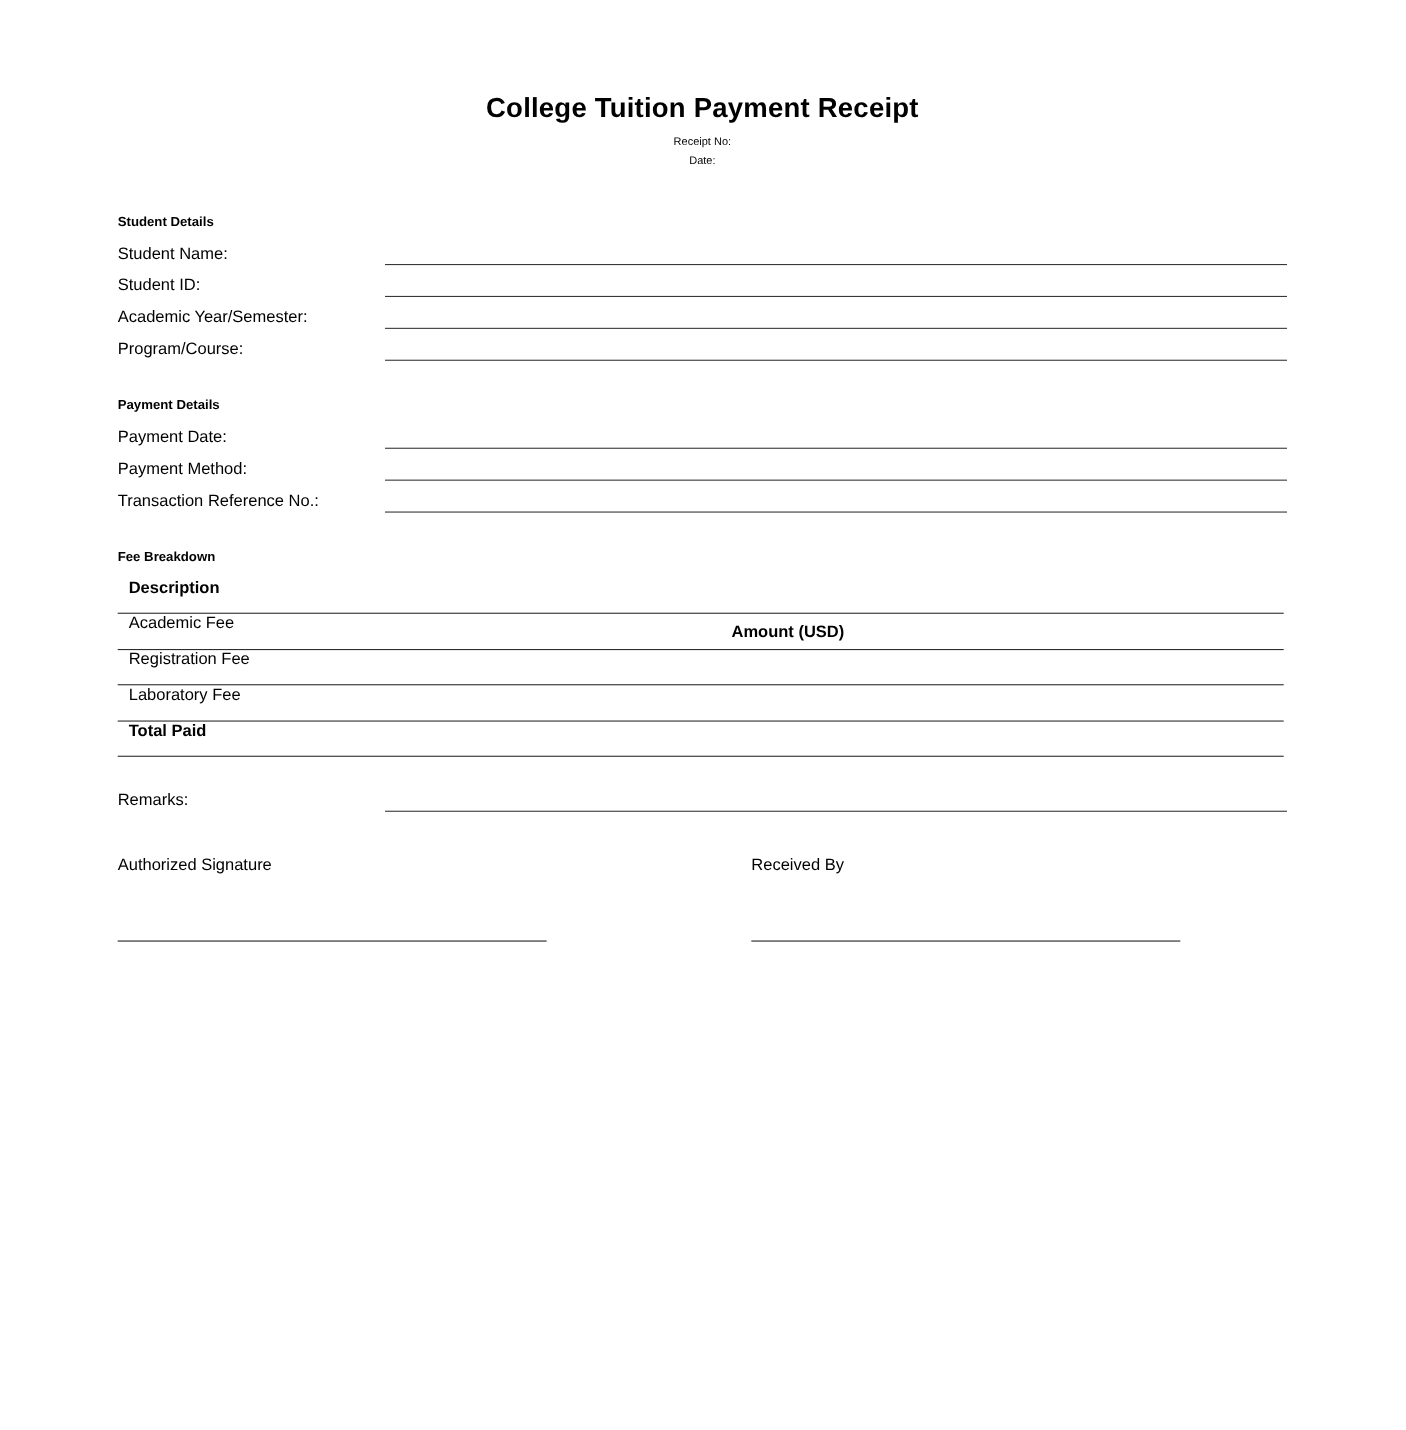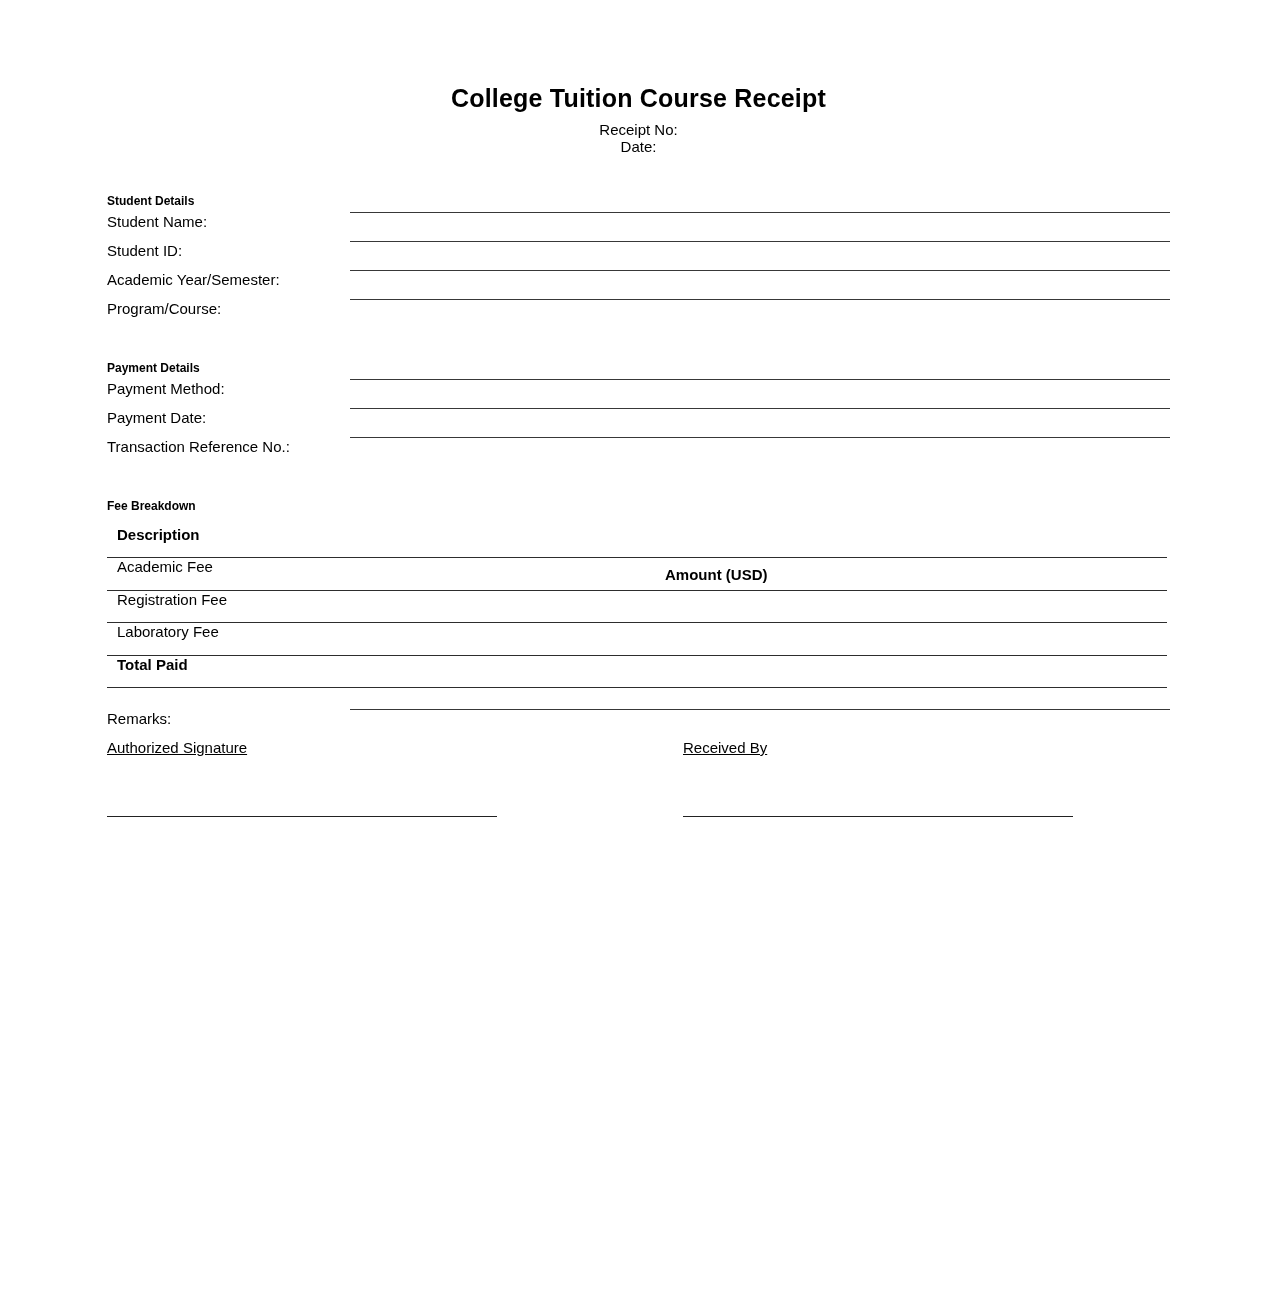--- a/index.html
+++ b/index.html
@@ -19,35 +19,35 @@
   .doc-title {
     margin: 84px 0 0 0;
     text-align: center;
     font-size: 25px;
     font-weight: bold;
     line-height: 29px;
     letter-spacing: 0.2px;
   }
   .meta-line {
     text-align: center;
-    font-size: 15px;
+    font-size: 10px;
     line-height: 17px;
   }
   .meta-first { margin-top: 8px; }
   .section-heading {
     font-size: 12px;
     font-weight: bold;
     line-height: 18px;
     margin: 0 0 2px 0;
   }
   .mt-student { margin-top: 37px; }
   .mt-section { margin-top: 31px; }
   .field-row {
     display: flex;
-    align-items: flex-start;
+    align-items: flex-end;
     height: 29px;
     font-size: 15px;
   }
   .field-label {
     flex: none;
     width: 243px;
     line-height: 19px;
     padding-bottom: 1px;
   }
   .field-line {
@@ -67,43 +67,43 @@
     height: 32.5px;
     border-bottom: 1.6px solid #2d2d2d;
   }
   .t-row.header { height: 32px; font-weight: bold; }
   .t-row .c1 { flex: none; width: 558px; padding-left: 10px; }
   .t-row .c2 { flex: 1; margin-top: 40px; }
   .t-row.total { font-weight: bold; }
   .remarks-row { margin-top: 21px; }
   .sig-labels {
     display: flex;
+    margin-top: 39px;
     font-size: 15px;
     line-height: 19px;
-    text-decoration: underline;
   }
   .sig-col-left { flex: none; width: 576px; }
   .sig-col-right { flex: 1; }
   .sig-lines {
     display: flex;
     margin-top: 59px;
   }
   .sig-line {
     height: 0;
     border-bottom: 1.6px solid #222222;
     width: 390px;
   }
   .sig-gap { flex: none; width: 186px; }
 </style>
 </head>
 <body>
 
 <div class="page">
 
-  <h1 class="doc-title">College Tuition Course Receipt</h1>
+  <h1 class="doc-title">College Tuition Payment Receipt</h1>
   <div class="meta-line meta-first">Receipt No:</div>
   <div class="meta-line">Date:</div>
 
   <h2 class="section-heading mt-student">Student Details</h2>
 
   <div class="field-row">
     <span class="field-label">Student Name:</span>
     <span class="field-line"></span>
   </div>
   <div class="field-row">
@@ -115,25 +115,25 @@
     <span class="field-line"></span>
   </div>
   <div class="field-row">
     <span class="field-label">Program/Course:</span>
     <span class="field-line"></span>
   </div>
 
   <h2 class="section-heading mt-section">Payment Details</h2>
 
   <div class="field-row">
-    <span class="field-label">Payment Method:</span>
+    <span class="field-label">Payment Date:</span>
     <span class="field-line"></span>
   </div>
   <div class="field-row">
-    <span class="field-label">Payment Date:</span>
+    <span class="field-label">Payment Method:</span>
     <span class="field-line"></span>
   </div>
   <div class="field-row">
     <span class="field-label">Transaction Reference No.:</span>
     <span class="field-line"></span>
   </div>
 
   <h2 class="section-heading mt-section">Fee Breakdown</h2>
 
   <div class="fee-table">

